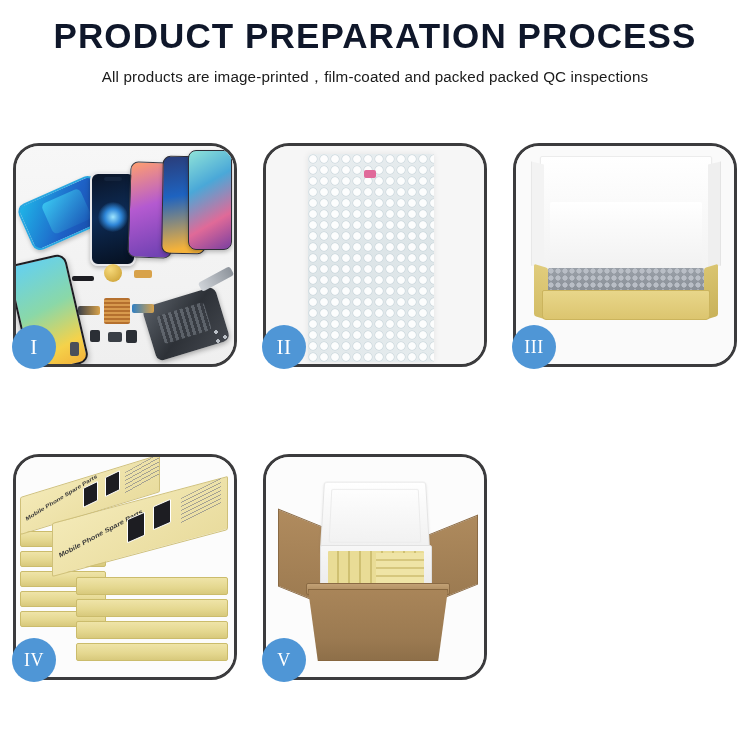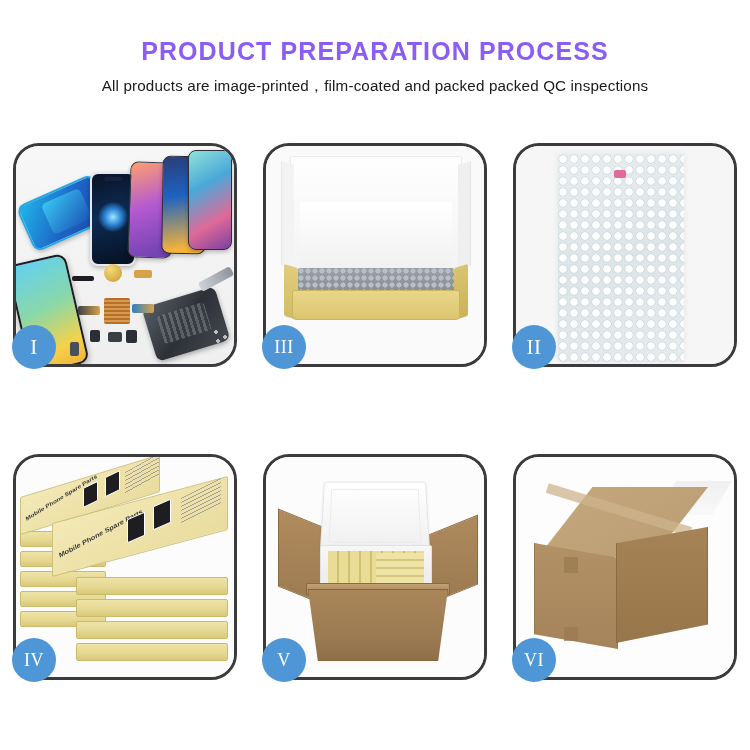--- a/index.html
+++ b/index.html
@@ -12,25 +12,25 @@
   #page {
     position: relative;
     width: 750px; height: 750px;
     background: #ffffff;
   }
 
   
   .header { position: absolute; left: 0; top: 0; width: 750px; text-align: center; }
   .title {
     font-family: "Liberation Sans", sans-serif;
-    font-size: 25px;
+    font-size: 35px;
     font-weight: bold;
     letter-spacing: 1.1px;
-    color: #8b5cf6;
-    margin-top: 38px;
+    color: #0f172a;
+    margin-top: 18px;
     line-height: 1.05;
     white-space: nowrap;
   }
   .subtitle {
     font-family: "Liberation Sans", sans-serif;
     font-size: 15.2px;
     font-weight: normal;
     letter-spacing: 0.15px;
     color: #1a1a1a;
     margin-top: 12px;
@@ -397,43 +397,43 @@
         <div class="ph bit2"></div>
         <div class="ph bit3"></div>
         <div class="ph bit4"></div>
         <div class="ph tool"></div>
         <div class="ph screws"></div>
       </div>
       <div class="badge">I</div>
     </div>
 
     <div class="panel">
-      <div class="panel-inner p3">
-        <div class="tray-lid"></div>
-        <div class="foam-white"></div>
-        <div class="foam-grey"></div>
-        <div class="tray-left"></div>
-        <div class="tray-right"></div>
-        <div class="tray-front"></div>
-      </div>
-      <div class="badge sm">III</div>
-    </div>
-
-    <div class="panel">
       <div class="panel-inner p2">
         <div class="screen-in"></div>
         <div class="flexcable"></div>
         <div class="conn-bot"></div>
         <div class="gold-tab" style="left:66px; top:176px;"></div>
         <div class="gold-tab" style="left:132px; top:174px;"></div>
         <div class="bubble-bag">
           <div class="pink-tab"></div>
         </div>
       </div>
       <div class="badge">II</div>
+    </div>
+
+    <div class="panel">
+      <div class="panel-inner p3">
+        <div class="tray-lid"></div>
+        <div class="foam-white"></div>
+        <div class="foam-grey"></div>
+        <div class="tray-left"></div>
+        <div class="tray-right"></div>
+        <div class="tray-front"></div>
+      </div>
+      <div class="badge sm">III</div>
     </div>
 
     <div class="panel">
       <div class="panel-inner p4">
         <div class="stack">
 
           <div class="sbox" style="left:4px; top:74px; width:86px; height:16px;"></div>
           <div class="sbox" style="left:4px; top:94px; width:86px; height:16px;"></div>
           <div class="sbox" style="left:4px; top:114px; width:86px; height:16px;"></div>
           <div class="sbox" style="left:4px; top:134px; width:86px; height:16px;"></div>
@@ -469,27 +469,15 @@
         <div class="foam-lid"></div>
         <div class="foam-rim"></div>
         <div class="inner-yellow"></div>
         <div class="inner-yellow2"></div>
         <div class="carton-lip"></div>
         <div class="carton-front"></div>
       </div>
       <div class="badge sm">V</div>
     </div>
 
-    <div class="panel">
-      <div class="panel-inner p6">
-        <div class="c-shadow"></div>
-        <div class="c-top2"></div>
-        <div class="c-seam"></div>
-        <div class="c-left"></div>
-        <div class="c-right"></div>
-        <div class="c-tape1"></div>
-        <div class="c-tape2"></div>
-      </div>
-      <div class="badge sm">VI</div>
-    </div>
 
   </div>
 </div>
 
 </body></html>

